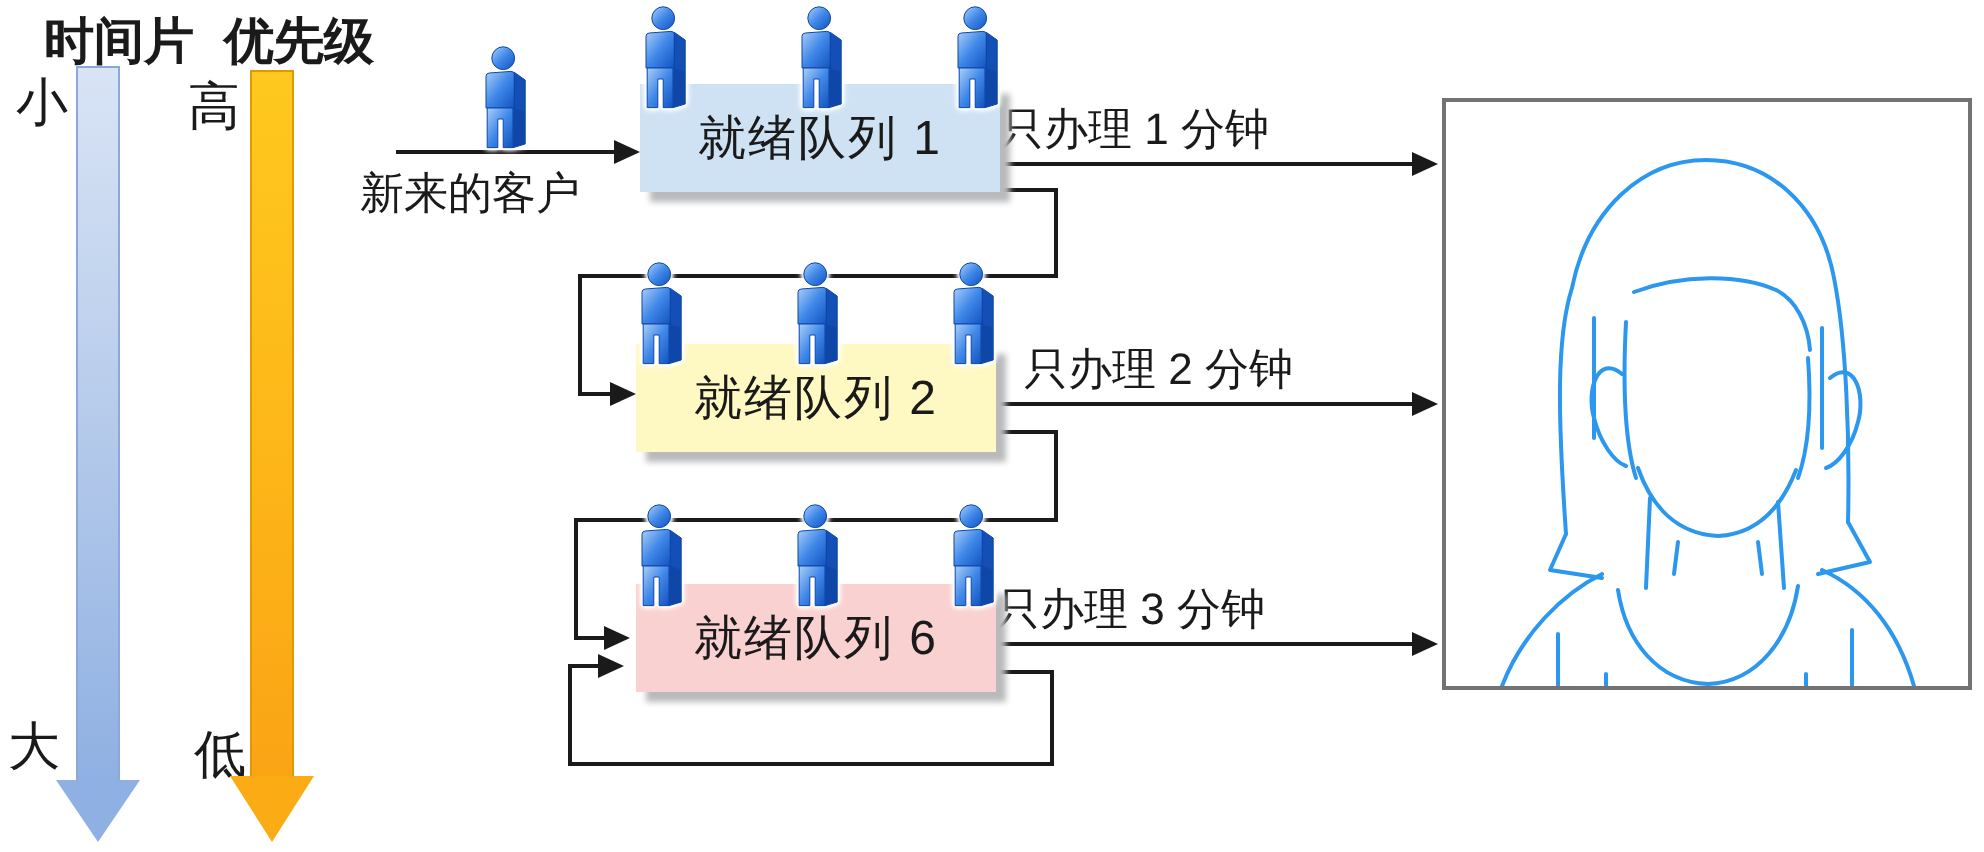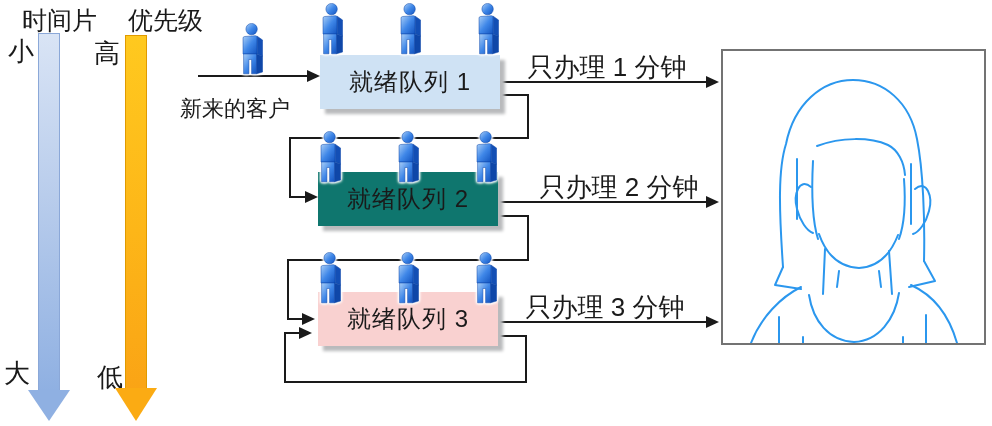--- a/index.html
+++ b/index.html
@@ -1,59 +1,59 @@
 <!DOCTYPE html>
 <html><head>
 <meta charset="utf-8">
 <style>
   html,body{margin:0;padding:0;background:#ffffff;}
   .canvas{
     position:relative;width:992px;height:426px;background:#ffffff;overflow:hidden;
     font-family:"Liberation Sans","DejaVu Sans",sans-serif;color:#1a1a1a;
   }
   
-  .legend-title{position:absolute;font-size:25px;font-weight:400;white-space:nowrap;}
+  .legend-title{position:absolute;font-size:25px;font-weight:700;white-space:nowrap;}
   .legend-label{position:absolute;font-size:26px;font-weight:500;white-space:nowrap;}
   .big-bar{position:absolute;z-index:1;}
   .big-bar.blue{left:38px;top:33px;width:20px;height:357px;
     background:linear-gradient(180deg,#d9e4f5 0%,#b9cdec 45%,#8fb0e2 100%);
     border:1px solid #8ba8d8;}
   .big-bar.orange{left:125px;top:35px;width:20px;height:353px;
     background:linear-gradient(180deg,#ffc91f 0%,#fdb618 55%,#faa415 100%);
     border:1px solid #e09a00;}
   .big-head{position:absolute;width:0;height:0;z-index:1;}
   .big-head.blue{left:28px;top:390px;border-left:21px solid transparent;border-right:21px solid transparent;border-top:31px solid #8fb0e2;}
   .big-head.orange{left:115px;top:388px;border-left:21px solid transparent;border-right:21px solid transparent;border-top:33px solid #fbab13;}
   
   .line{position:absolute;background:#1a1a1a;z-index:1;}
   .h{height:2px;} .v{width:2px;}
   .ah-r{position:absolute;width:0;height:0;z-index:1;
     border-top:6px solid transparent;border-bottom:6px solid transparent;border-left:13px solid #1a1a1a;}
   
   .qbox{position:absolute;width:180px;height:54px;display:flex;align-items:center;justify-content:center;
     font-size:24px;letter-spacing:1px;box-shadow:5px 5px 3px #b9babc;z-index:2;}
-  .q1{background:#cfe2f4;} .q2{background:#0f766e;} .q3{background:#f9d1d0;}
+  .q1{background:#cfe2f4;} .q2{background:#fef9c3;} .q3{background:#f9d1d0;}
   .persons{position:absolute;width:182px;display:flex;justify-content:space-between;z-index:3;}
   .person{width:26px;height:56px;display:block;
     filter:drop-shadow(0 0 1px #fff) drop-shadow(0 0 1px #fff) drop-shadow(0 0 1px #fff);}
-  .svc-label{position:absolute;width:214px;text-align:center;font-size:26px;z-index:2;white-space:nowrap;}
-  .nc-label{position:absolute;left:180px;top:94px;font-size:22px;z-index:2;white-space:nowrap;}
+  .svc-label{position:absolute;width:214px;font-size:22px;z-index:2;white-space:nowrap;}
+  .nc-label{position:absolute;left:180px;top:82px;font-size:22px;z-index:2;white-space:nowrap;}
   .nc-person{position:absolute;left:240px;top:23px;z-index:3;}
   
   .worker-box{position:absolute;left:721px;top:49px;width:265px;height:296px;background:#fff;
     border:2px solid #737373;box-sizing:border-box;z-index:2;}
   .worker-label{position:absolute;left:721px;top:351px;width:265px;text-align:center;font-size:24px;letter-spacing:1px;}
 </style>
 </head>
 <body>
 
 <div class="canvas">
 
   <div class="legend-title" style="left:22px;top:4px;">时间片</div>
-  <div class="legend-title" style="left:128px;top:4px;">优先级</div>
+  <div class="legend-title" style="left:112px;top:4px;">优先级</div>
 
   <div class="big-bar blue"></div>
   <div class="big-head blue"></div>
   <div class="big-bar orange"></div>
   <div class="big-head orange"></div>
 
   <div class="legend-label" style="left:8px;top:34px;">小</div>
   <div class="legend-label" style="left:4px;top:356px;">大</div>
   <div class="legend-label" style="left:94px;top:36px;">高</div>
   <div class="legend-label" style="left:97px;top:360px;">低</div>
@@ -158,21 +158,21 @@
     </defs>
     <g stroke="#0d47a8" stroke-width="0.5" stroke-linejoin="round">
       <circle cx="11.6" cy="6.1" r="5.7" fill="url(#pg)"></circle>
       <path d="M3,15.2 Q3,13.6 4.6,13.5 L15.4,12.7 Q17.2,12.6 17.2,14.2 L17.2,31 L3,31 Z" fill="url(#pg)"></path>
       <path d="M17.2,13.2 L22.6,17 L22.6,33.2 L17.2,31 Z" fill="#134fb5"></path>
       <path d="M3.6,31 L16.6,31 L16.6,50.8 L11.6,50.8 L11.6,36.5 L8.9,36.5 L8.9,50.8 L3.6,50.8 Z" fill="url(#pg)"></path>
       <path d="M16.6,31 L22.6,33.2 L22.6,49 L16.6,50.8 Z" fill="#0f47a8"></path>
     </g>
   </svg>
 </div>
-  <div class="qbox q1" style="left:320px;top:55px;align-items:center;">
+  <div class="qbox q1" style="left:320px;top:42px;align-items:center;">
     <span>就绪队列 1</span>
   </div>
 
   <div class="persons" style="left:318px;top:131px;">
   <svg class="person" viewBox="0 0 26 56" aria-hidden="true">
     <defs>
       <linearGradient id="pg" x1="0" y1="0" x2="1" y2="1">
         <stop offset="0" stop-color="#aacff7"></stop>
         <stop offset="0.5" stop-color="#3f87e8"></stop>
         <stop offset="1" stop-color="#1253bf"></stop>
@@ -271,21 +271,21 @@
     <g stroke="#0d47a8" stroke-width="0.5" stroke-linejoin="round">
       <circle cx="11.6" cy="6.1" r="5.7" fill="url(#pg)"></circle>
       <path d="M3,15.2 Q3,13.6 4.6,13.5 L15.4,12.7 Q17.2,12.6 17.2,14.2 L17.2,31 L3,31 Z" fill="url(#pg)"></path>
       <path d="M17.2,13.2 L22.6,17 L22.6,33.2 L17.2,31 Z" fill="#134fb5"></path>
       <path d="M3.6,31 L16.6,31 L16.6,50.8 L11.6,50.8 L11.6,36.5 L8.9,36.5 L8.9,50.8 L3.6,50.8 Z" fill="url(#pg)"></path>
       <path d="M16.6,31 L22.6,33.2 L22.6,49 L16.6,50.8 Z" fill="#0f47a8"></path>
     </g>
   </svg>
 </div>
   <div class="qbox q3" style="left:318px;top:292px;">
-    <span>就绪队列 3</span>
+    <span>就绪队列 6</span>
   </div>
 
   <div class="worker-box">
     <svg width="261" height="292" viewBox="0 0 261 292" aria-hidden="true">
       <g fill="none" stroke="#2b97ee" stroke-width="2" stroke-linecap="round" stroke-linejoin="round">
 
         <path d="M60,216 C56,158 55,118 63,93 C71,53 99,29 130,29 C161,29 187,51 194,88 C200,118 202,168 201,210"></path>
 
         <path d="M94,95 C118,86 147,86 165,94 C175,99 181,111 182,124"></path>
 

